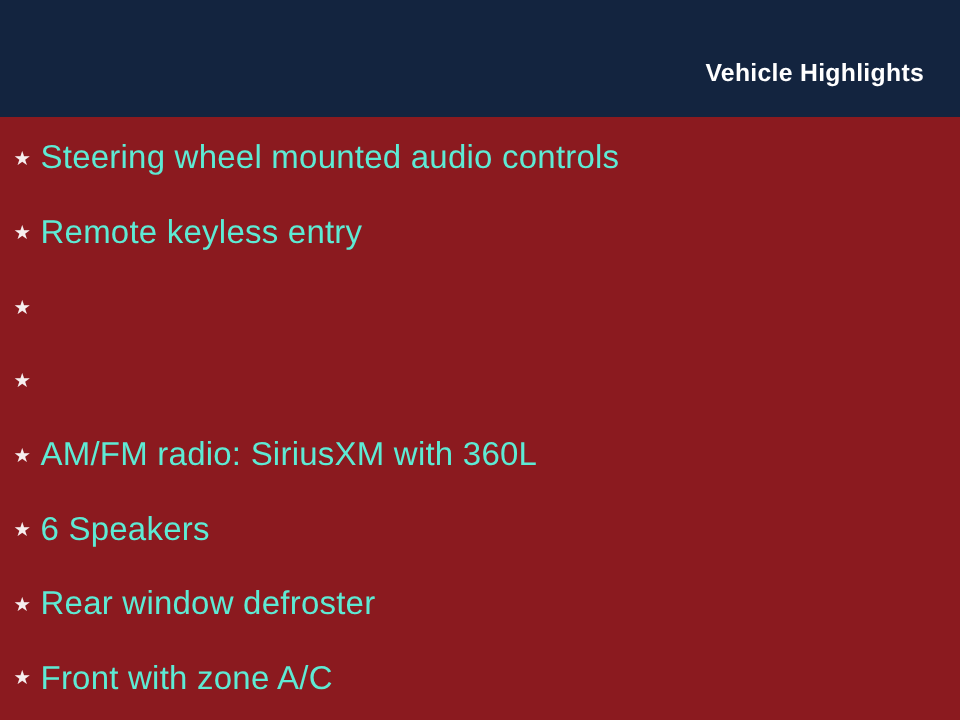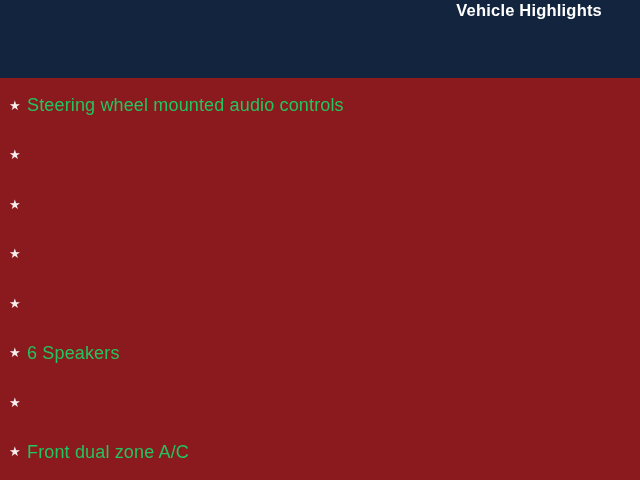--- a/index.html
+++ b/index.html
@@ -27,23 +27,23 @@
   
   .header-band {
     position: absolute;
     left: 0;
     top: 0;
     width: 640px;
     height: 96px;
     background: #13243F;
     box-sizing: border-box;
     display: flex;
-    align-items: flex-start;
+    align-items: center;
     justify-content: flex-end;
-    padding-right: 38px;
+    padding-right: 24px;
   }
   .header-title {
     color: #FFFFFF;
     font-size: 16.5px;
     font-weight: bold;
     letter-spacing: 0.2px;
     line-height: 1;
     white-space: nowrap;
     margin-top: 2px;
   }
@@ -82,22 +82,22 @@
     display: inline-block;
     width: 18px;
     color: #F6EFEF;
     font-size: 13px;
     line-height: 1;
     text-align: left;
     flex: 0 0 auto;
   }
 
   .item-label {
-    color: #22c55e;
-    font-size: 18px;
+    color: #5eead4;
+    font-size: 22px;
     font-weight: normal;
     line-height: 1;
     letter-spacing: 0.15px;
     flex: 0 0 auto;
   }
 </style>
 </head>
 <body>
 
 <div class="slide">
@@ -109,44 +109,47 @@
   <div class="body-area">
     <ul class="highlight-list">
 
       <li class="highlight-item" style="top:15px">
         <span class="bullet-star">★</span>
         <span class="item-label">Steering wheel mounted audio controls</span>
       </li>
 
       <li class="highlight-item" style="top:64.5px">
         <span class="bullet-star">★</span>
+        <span class="item-label">Remote keyless entry</span>
       </li>
 
       <li class="highlight-item" style="top:114px">
         <span class="bullet-star">★</span>
       </li>
 
       <li class="highlight-item" style="top:163.5px">
         <span class="bullet-star">★</span>
       </li>
 
       <li class="highlight-item" style="top:213px">
         <span class="bullet-star">★</span>
+        <span class="item-label">AM/FM radio: SiriusXM with 360L</span>
       </li>
 
       <li class="highlight-item" style="top:262.5px">
         <span class="bullet-star">★</span>
         <span class="item-label">6 Speakers</span>
       </li>
 
       <li class="highlight-item" style="top:312px">
         <span class="bullet-star">★</span>
+        <span class="item-label">Rear window defroster</span>
       </li>
 
       <li class="highlight-item" style="top:361.5px">
         <span class="bullet-star">★</span>
-        <span class="item-label">Front dual zone A/C</span>
+        <span class="item-label">Front with zone A/C</span>
       </li>
 
     </ul>
   </div>
 
 </div>
 
 </body></html>

